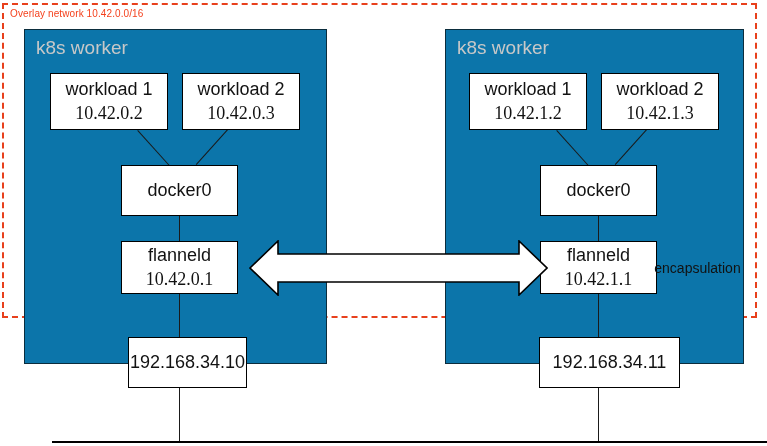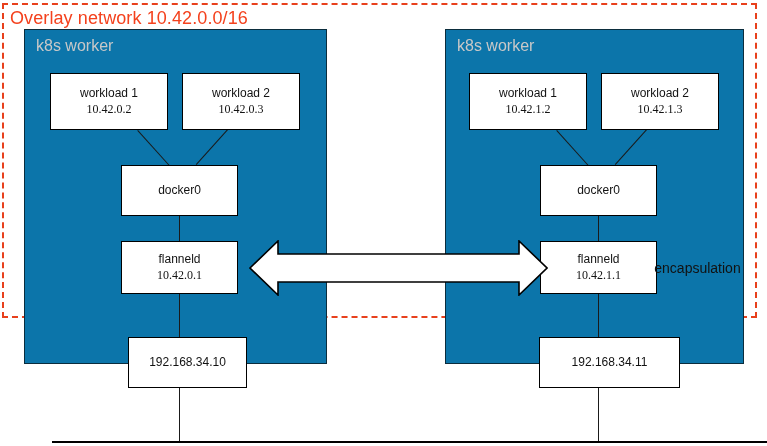--- a/index.html
+++ b/index.html
@@ -25,51 +25,51 @@
     width: 755px;
     height: 315px;
     border: 2px dashed #e8401c;
     box-sizing: border-box;
     background: transparent;
   }
   .overlay-title {
     position: absolute;
     left: 10px;
     top: 8px;
-    font-size: 18px;
+    font-size: 10px;
     color: #f4411d;
     white-space: nowrap;
     letter-spacing: 0.1px;
   }
   
   .worker {
     position: absolute;
     background: #0c75aa;
     border: 1.5px solid #0b2d3d;
     box-sizing: border-box;
   }
   .worker-label {
     position: absolute;
     top: 7px;
     left: 11px;
-    font-size: 16px;
+    font-size: 19px;
     color: #c8c8c8;
     white-space: nowrap;
   }
   
   .node {
     position: absolute;
     background: #ffffff;
     border: 1.4px solid #000000;
     box-sizing: border-box;
     display: flex;
     flex-direction: column;
     align-items: center;
     justify-content: center;
-    font-size: 12px;
+    font-size: 18px;
     color: #121212;
     line-height: 1.32;
     text-align: center;
     white-space: nowrap;
   }
   .node .l2 { display: block; font-family: Liberation Serif, serif; }
   
   .conn {
     position: absolute;
     background: #1a1a1a;

